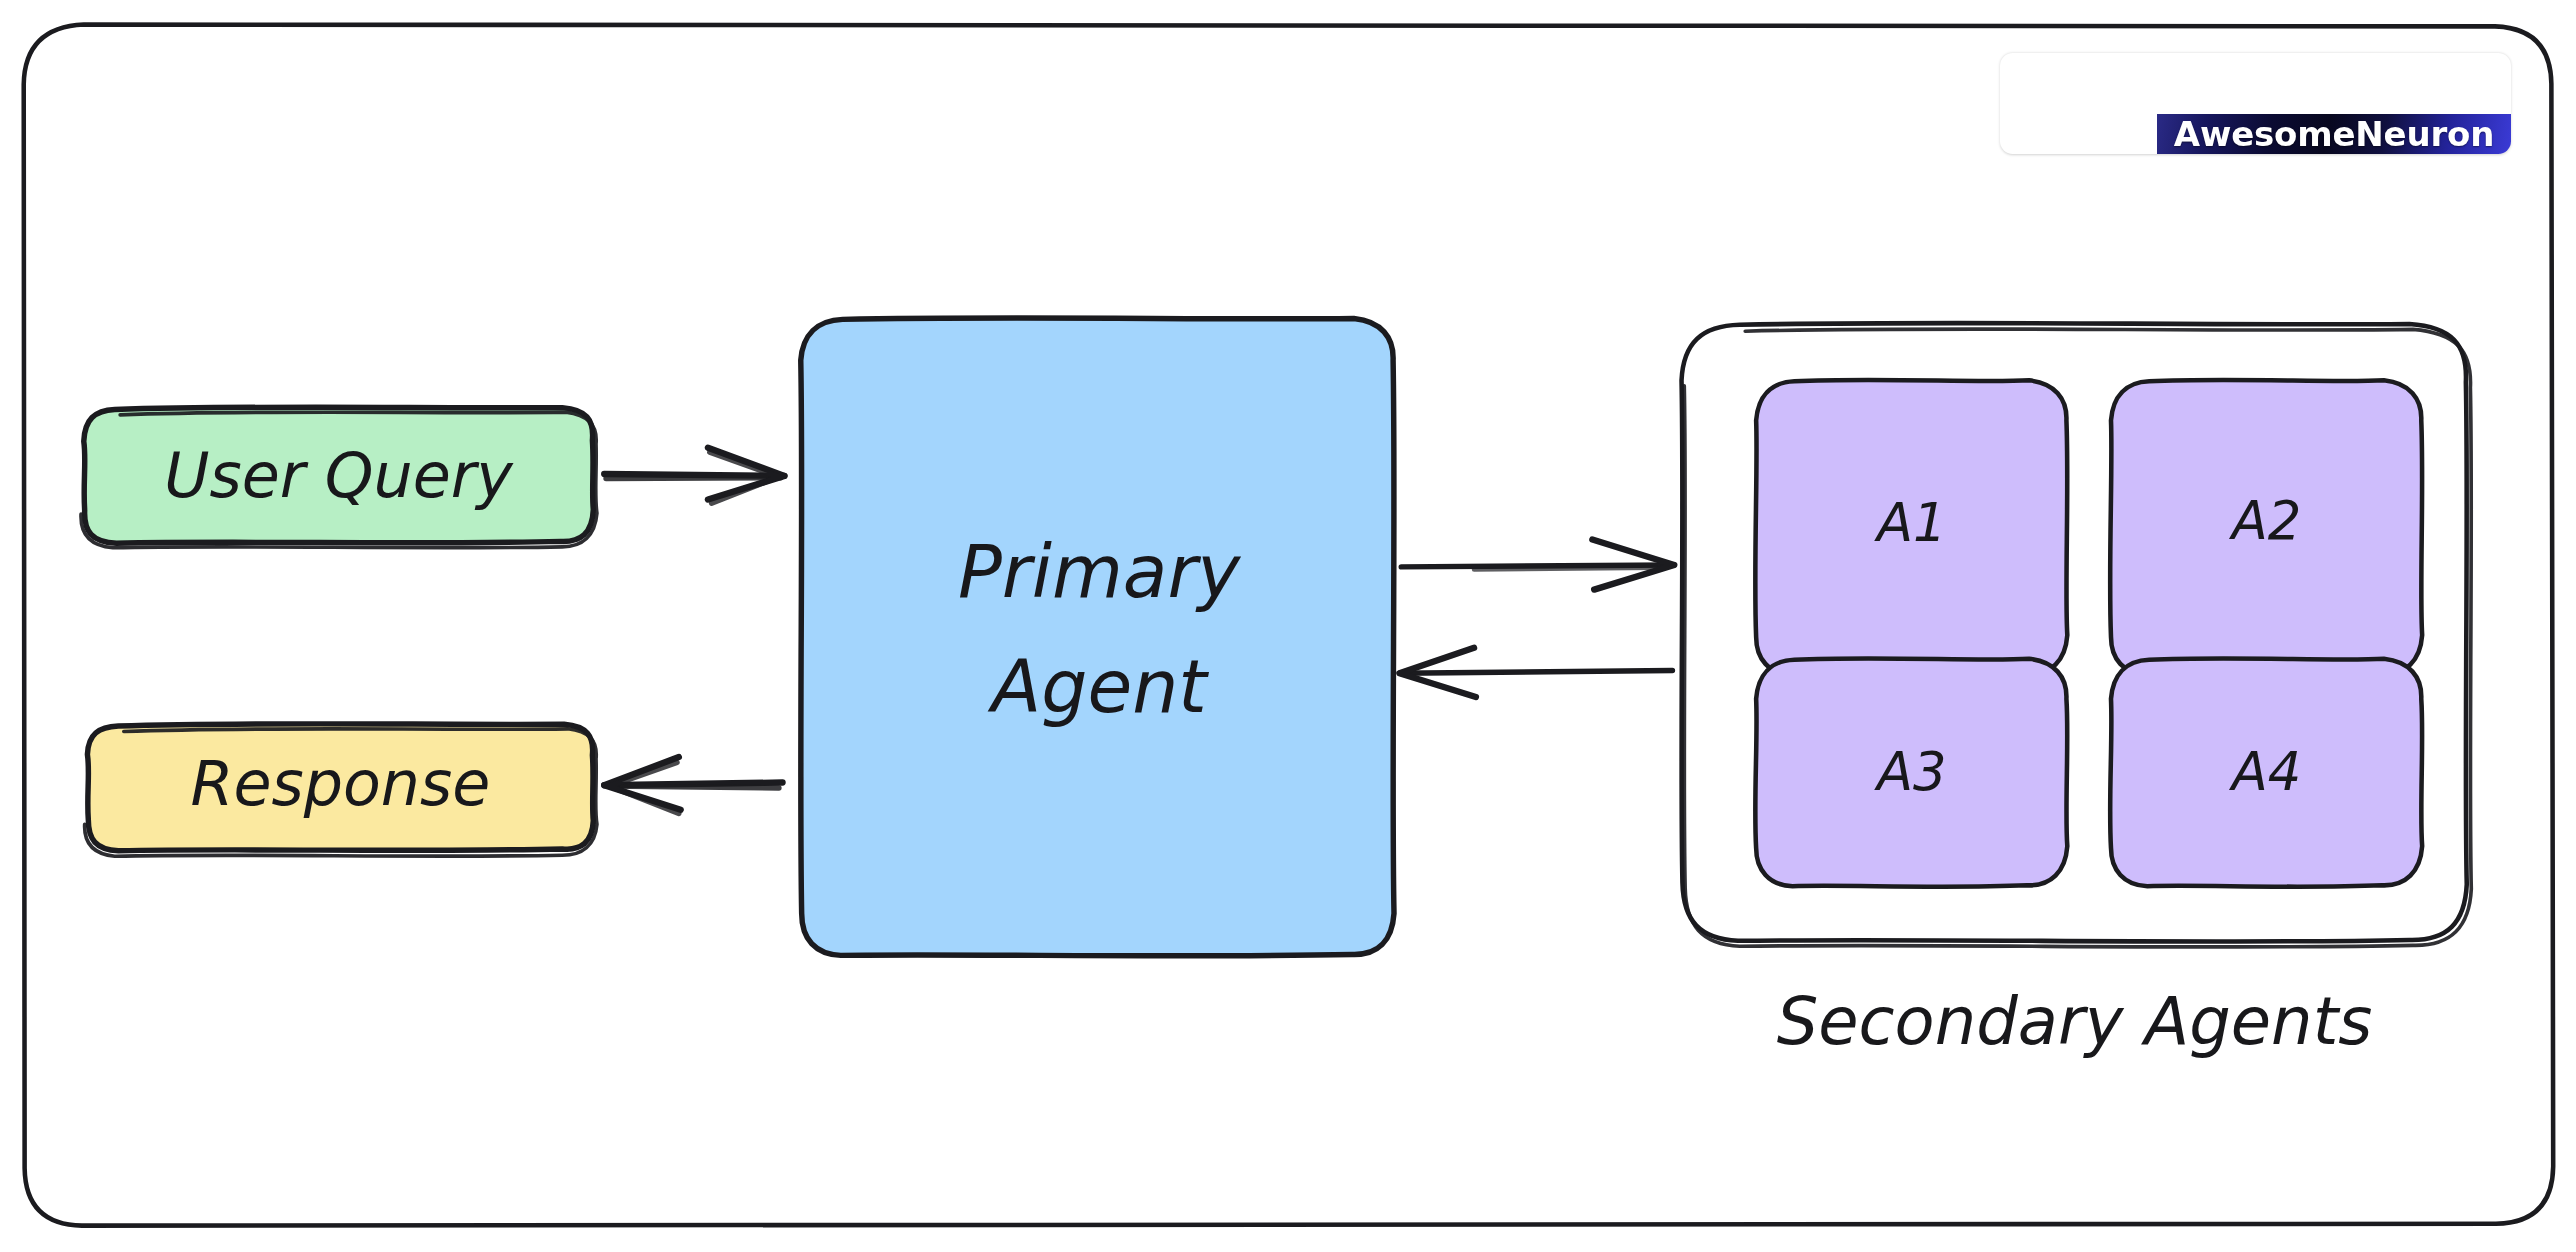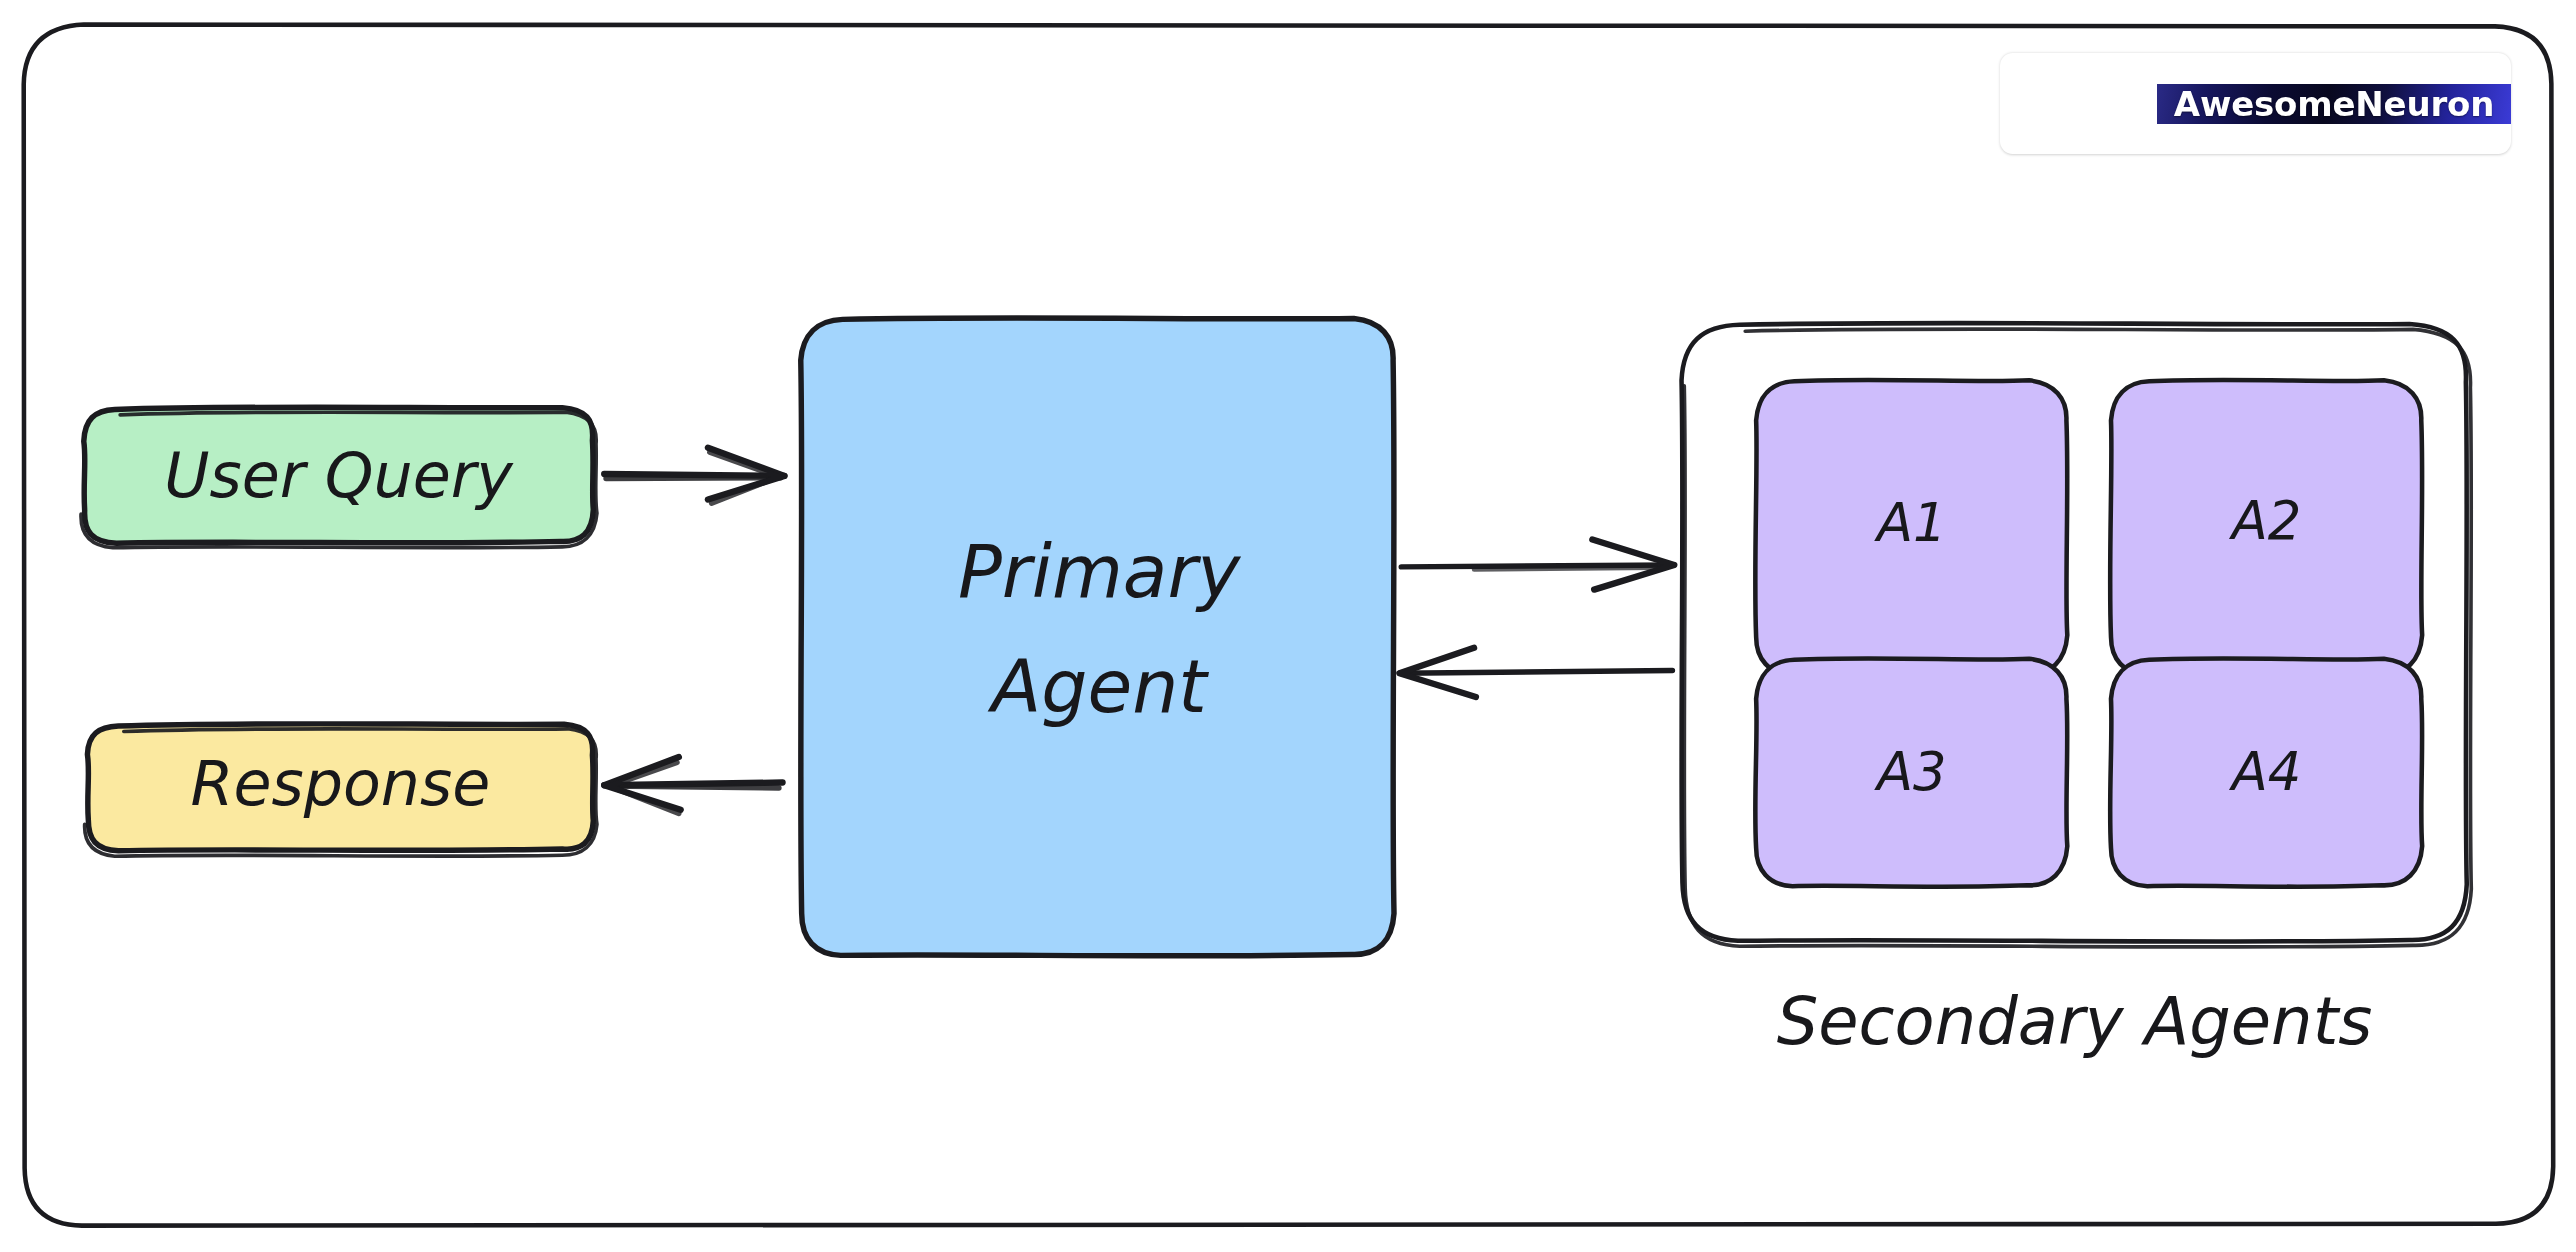--- a/index.html
+++ b/index.html
@@ -41,21 +41,21 @@
   
   #logo-badge {
     position: absolute;
     left: 2000px;
     top: 53px;
     width: 511px;
     height: 101px;
     border-radius: 12.7px;
     overflow: hidden;
     display: flex;
-    align-items: center;
+    align-items: flex-end;
     box-shadow: 0 0.9px 2.7px rgba(0,0,0,0.18);
   }
   #logo-mark {
     width: 157px;
     flex: 0 0 157px;
     position: relative;
     background:
       radial-gradient(circle at 50% 55%, #c9ccd6 0%, #dfe2e8 38%, #eceef2 70%, #f3f4f7 100%);
     overflow: hidden;
   }

